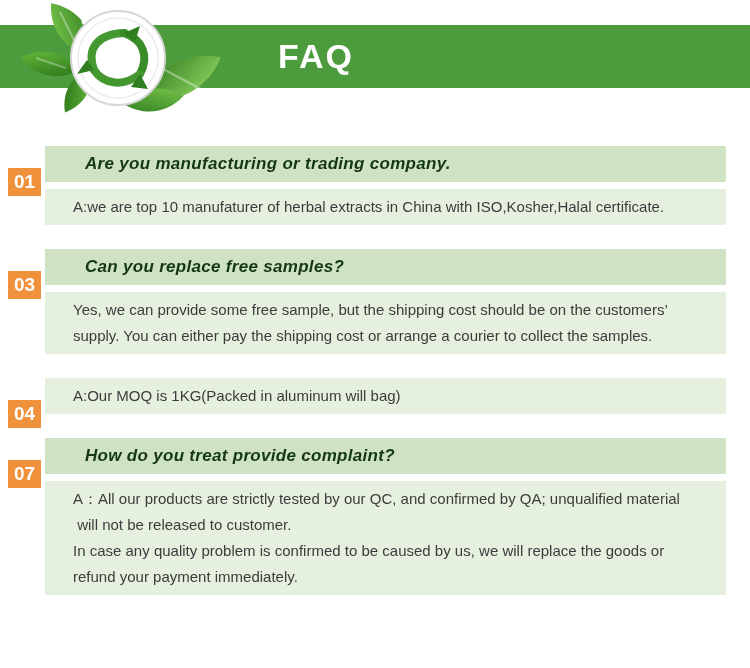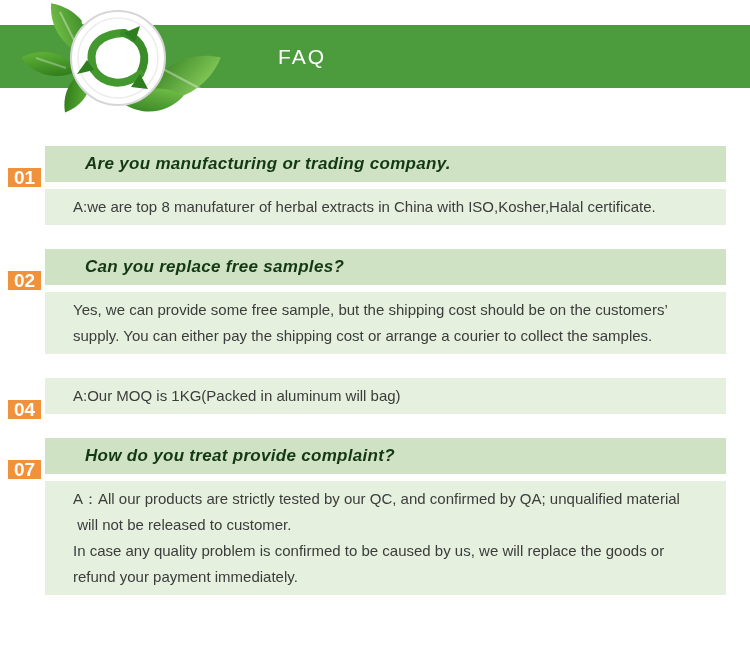--- a/index.html
+++ b/index.html
@@ -9,35 +9,35 @@
     font-family:"Liberation Sans","DejaVu Sans",sans-serif;
     -webkit-font-smoothing:antialiased;
   }
   
   .banner{
     position:absolute;top:25px;left:0;width:750px;height:63px;
     background:var(--brand-green,#4C9C3E);
   }
   .faq-title{
     position:absolute;top:25px;left:278px;height:63px;line-height:63px;
-    color:#ffffff;font-size:21px;font-weight:normal;letter-spacing:2px;
+    color:#ffffff;font-size:34px;font-weight:bold;letter-spacing:2px;
   }
   .logo-wrap{
     position:absolute;top:0;left:22px;width:218px;height:120px;
   }
   
   .faq-list{
     position:absolute;top:146px;left:0;width:750px;
   }
   .faq-item{
     position:relative;
     margin:0 24px 24px 45px;
   }
   .num-badge{
-    position:absolute;left:-37px;top:22px;width:33px;height:19px;
+    position:absolute;left:-37px;top:22px;width:33px;height:28px;
     background:var(--badge-orange,#F0913C);
     color:#ffffff;font-size:19px;font-weight:bold;
     display:flex;align-items:center;justify-content:center;
     z-index:2;
   }
   .q-box{
     height:36px;
     background:var(--q-bg,#CFE3C4);
     display:flex;align-items:center;
     padding-left:40px;
@@ -108,26 +108,26 @@
 </div>
 
 <div class="faq-list">
 
   <section class="faq-item">
     <div class="num-badge">01</div>
     <div class="q-box">
       <div class="q-text">Are you manufacturing or trading company.</div>
     </div>
     <div class="a-box">
-      <div class="a-text">A:we are top 8 manufaturer of herbal extracts in China with ISO,Kosher,Halal certificate.</div>
+      <div class="a-text">A:we are top 10 manufaturer of herbal extracts in China with ISO,Kosher,Halal certificate.</div>
     </div>
   </section>
 
   <section class="faq-item">
-    <div class="num-badge">02</div>
+    <div class="num-badge">03</div>
     <div class="q-box">
       <div class="q-text">Can you replace free samples?</div>
     </div>
     <div class="a-box">
       <div class="a-text">Yes, we can provide some free sample, but the shipping cost should be on the customers’
 supply. You can either pay the shipping cost or arrange a courier to collect the samples.</div>
     </div>
   </section>
 
   <section class="faq-item">

